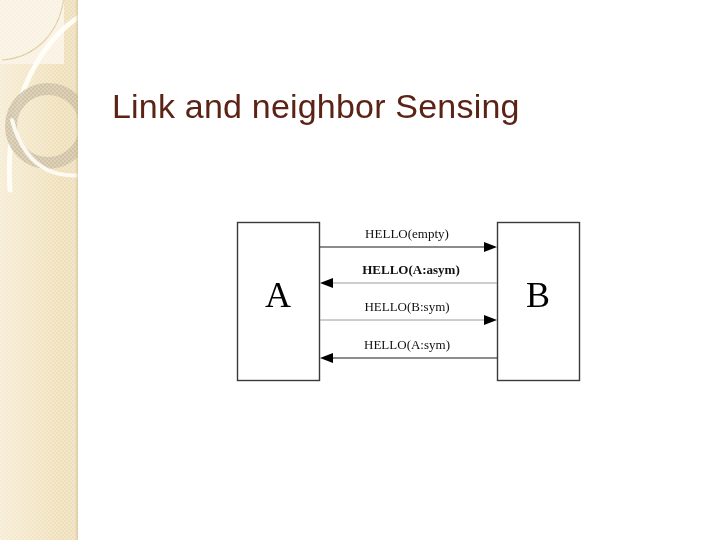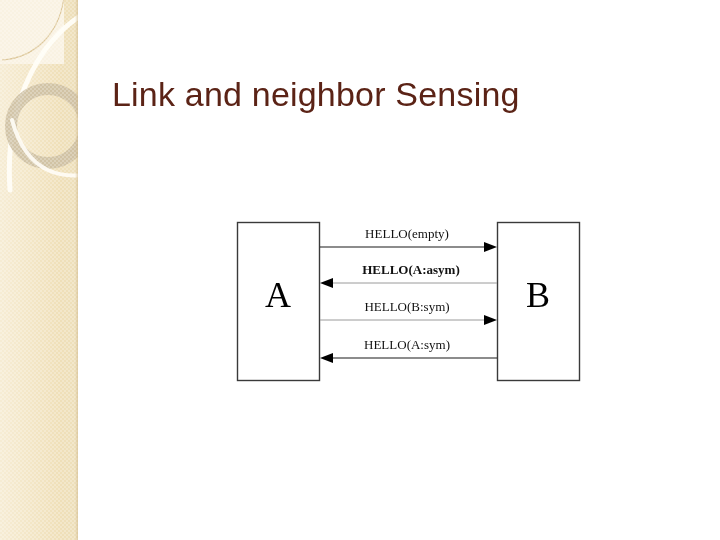--- a/index.html
+++ b/index.html
@@ -56,21 +56,21 @@
   }
   #sidebar svg.deco {
     position: absolute;
     left: 0; top: 0;
   }
 
   
   #title {
     position: absolute;
     left: 112px;
-    top: 52px;
+    top: 64px;
     width: 560px;
     font-family: "Liberation Sans", sans-serif;
     font-size: 34px;
     font-weight: normal;
     letter-spacing: .2px;
     color: #5b2316;
     white-space: nowrap;
   }
 
   

